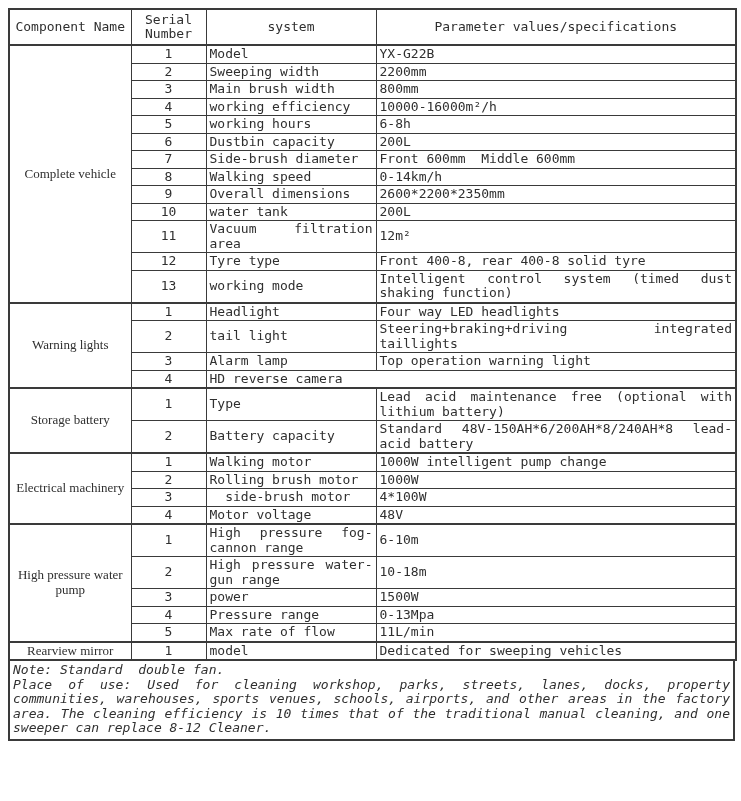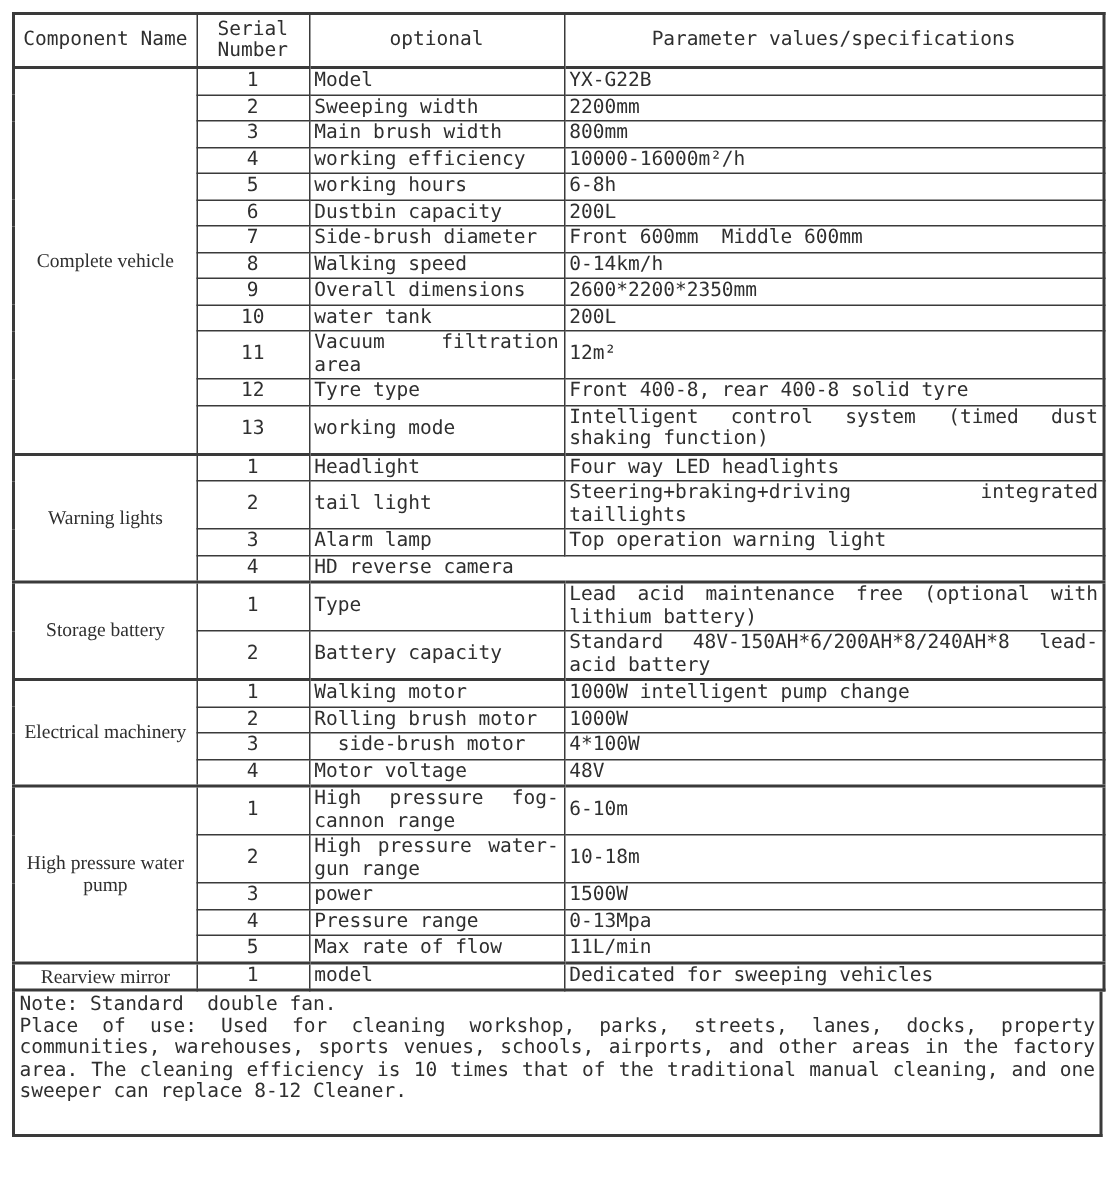--- a/index.html
+++ b/index.html
@@ -41,42 +41,43 @@
   }
   td.component { text-align: center; font-family: Liberation Serif, serif; }
   td.serial    { text-align: center; }
   td.project   { text-align: justify; }
   td.value     { text-align: justify; }
   tr.sec-start td { border-top: 2px solid #3a3a3a; }
 
   .notes {
     border: 2px solid #3a3a3a;
     border-top: 0;
-    padding: 2px 3px 20px 3px;
+    padding: 2px 3px 3px 3px;
     font-size: 13px;
     line-height: 14.5px;
+    font-style: italic;
   }
   .notes p { margin: 0; text-align: justify; }
 </style>
 </head>
 <body>
 
 <div class="sheet">
   <table class="spec">
     <colgroup>
       <col class="c-component">
         <col class="c-serial">
         <col class="c-project">
         <col class="c-value">
     </colgroup>
     <thead>
       <tr>
         <th>Component Name</th>
         <th>Serial Number</th>
-        <th>optional</th>
+        <th>system</th>
         <th>Parameter values/specifications</th>
       </tr>
     </thead>
     <tbody id="spec-body">
         <tr class="sec-start">
           <td class="component" rowspan="13">Complete vehicle</td>
           <td class="serial">1</td>
           <td class="project">Model</td>
           <td class="value">YX-G22B</td>
         </tr>

